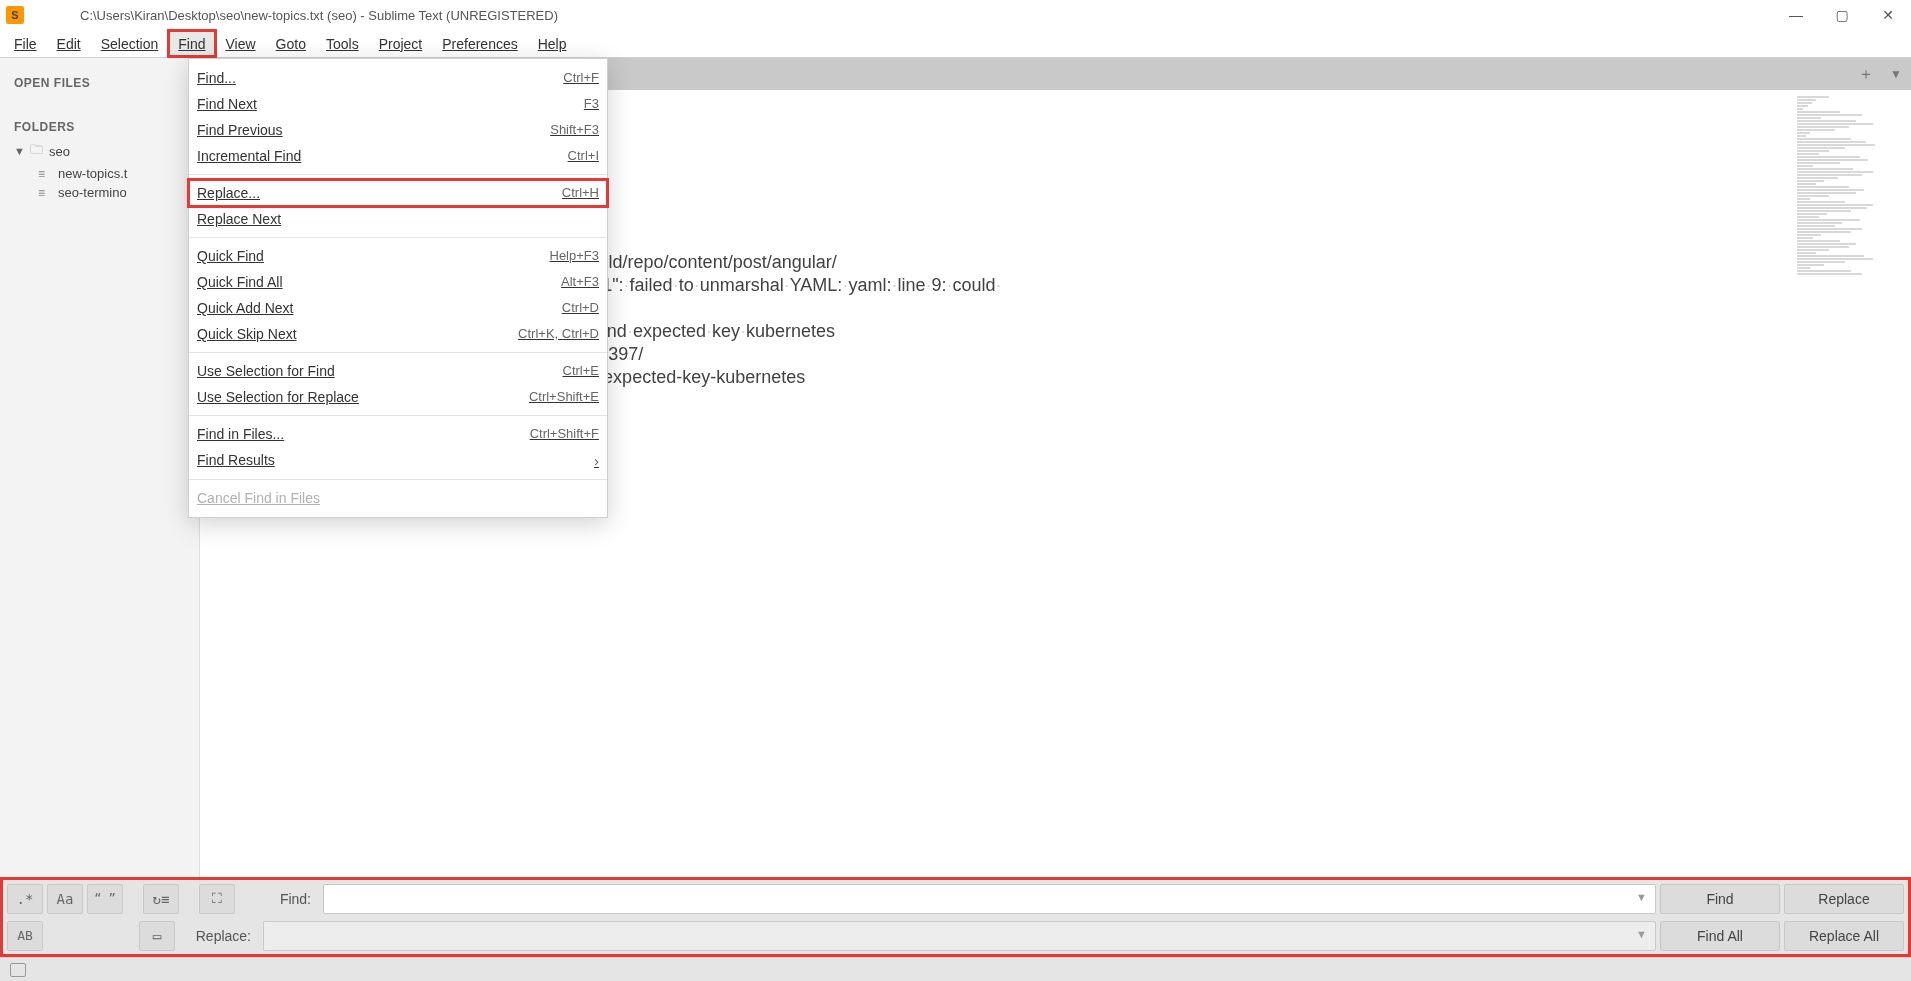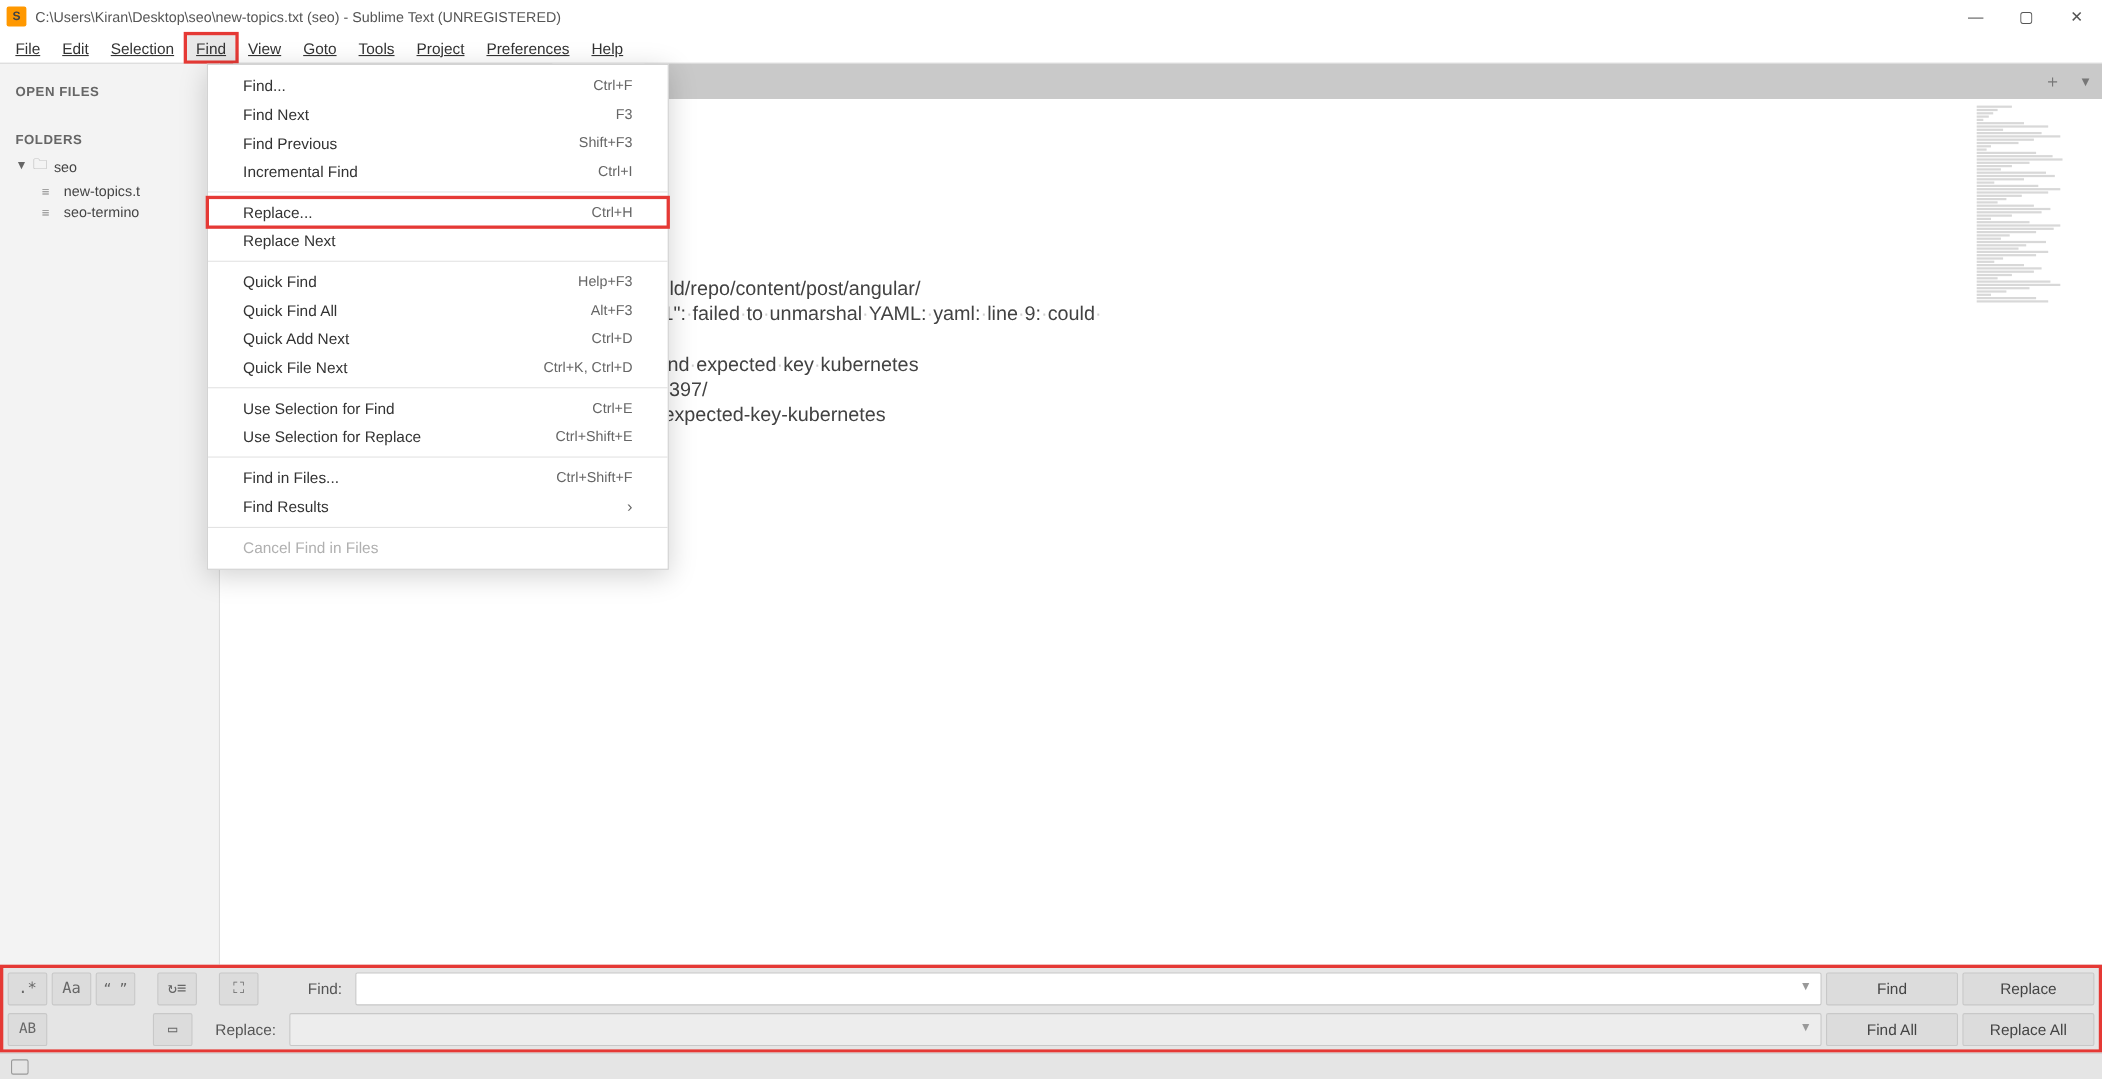--- a/index.html
+++ b/index.html
@@ -1,21 +1,21 @@
 <!DOCTYPE html>
 <html><head>
 <meta charset="utf-8">
 <style>
 * { margin: 0; padding: 0; box-sizing: border-box; font-family: "Segoe UI", Tahoma, sans-serif; }
 body { width: 1911px; height: 981px; background: #ffffff; overflow: hidden; position: relative; font-size: 13px; color: #333; }
 
 
 .titlebar { height: 30px; display: flex; align-items: center; padding-left: 6px; background: #fff; }
 .titlebar .logo { width: 18px; height: 18px; background: #ff9800; border-radius: 2px; margin-right: 8px; display: flex; align-items: center; justify-content: center; font-size: 11px; font-weight: bold; color: #444; }
-.titlebar .title { font-size: 13px; color: #555; flex: 1; }
+.titlebar .title { font-size: 13px; color: #555; flex: 1; margin-left: 48px; }
 .winbtns { display: flex; }
 .winbtn { width: 46px; height: 30px; display: flex; align-items: center; justify-content: center; font-size: 14px; color: #555; }
 
 
 .menubar { height: 28px; display: flex; align-items: stretch; padding-left: 4px; background: #fff; border-bottom: 1px solid #d0d0d0; }
 .menu-item { padding: 0 10px; display: flex; align-items: center; font-size: 14px; color: #333; cursor: default; text-decoration: underline; }
 .menu-item.active { background: #e8e8e8; }
 .menu-item.find-highlight { outline: 3px solid #e53935; outline-offset: -2px; }
 
 
@@ -39,21 +39,21 @@
 .code-region { flex:1; position:relative; overflow:hidden; background:#fff; }
 .gutter { position:absolute; left:0; top:0; width:58px; text-align:right; padding-right:14px; color:#b8b8b8; font-family:Consolas,monospace; font-size:18px; line-height:23px; }
 .code { position:absolute; left:58px; right:130px; top:0; font-family:Consolas,monospace; font-size:18px; line-height:23px; color:#424242; white-space:pre; }
 .code .dot { color:#d0d0d0; }
 
 .minimap { position:absolute; right:0; top:0; width:120px; height:100%; padding:6px; }
 .miniline { height:2px; background:#d8d8d8; margin-bottom:1px; }
 
 
 .dropdown { position:absolute; left:188px; top:58px; width:420px; background:#fff; box-shadow:0 6px 24px rgba(0,0,0,0.18); border:1px solid #cfcfcf; padding:6px 0; z-index:100; }
-.dd-item { display:flex; justify-content:space-between; padding:5px 32px; font-size:14px; color:#333; }
+.dd-item { display:flex; justify-content:space-between; padding:5px 8px; font-size:14px; color:#333;text-decoration:underline; }
 .dd-item.disabled { color:#b0b0b0; }
 .dd-item .sc { color:#666; font-size:13px; }
 .dd-item.submenu::after { content:"›"; color:#666; margin-left:auto; padding-left:20px; font-size:15px; }
 .dd-sep { height:1px; background:#e3e3e3; margin:5px 0; }
 .dd-item.replace-highlight { outline: 3px solid #e53935; outline-offset:-1px; }
 
 
 .findpanel { position:absolute; left:0; right:0; bottom:24px; height:80px; background:#e5e5e5; border:3px solid #e53935; display:flex; flex-direction:column; }
 .findrow { flex:1; display:flex; align-items:center; padding:0 4px; gap:4px; }
 .toolbtn { width:36px; height:30px; background:#dcdcdc; border:1px solid #c8c8c8; border-radius:2px; display:flex; align-items:center; justify-content:center; font-size:14px; color:#666; font-family:Consolas,monospace; }
@@ -255,21 +255,21 @@
     </div>
     <div class="dd-item">
       <span>Quick Find All</span>
       <span class="sc">Alt+F3</span>
     </div>
     <div class="dd-item">
       <span>Quick Add Next</span>
       <span class="sc">Ctrl+D</span>
     </div>
     <div class="dd-item">
-      <span>Quick File Next</span>
+      <span>Quick Skip Next</span>
       <span class="sc">Ctrl+K, Ctrl+D</span>
     </div>
     <div class="dd-sep"></div>
     <div class="dd-item">
       <span>Use Selection for Find</span>
       <span class="sc">Ctrl+E</span>
     </div>
     <div class="dd-item">
       <span>Use Selection for Replace</span>
       <span class="sc">Ctrl+Shift+E</span>

